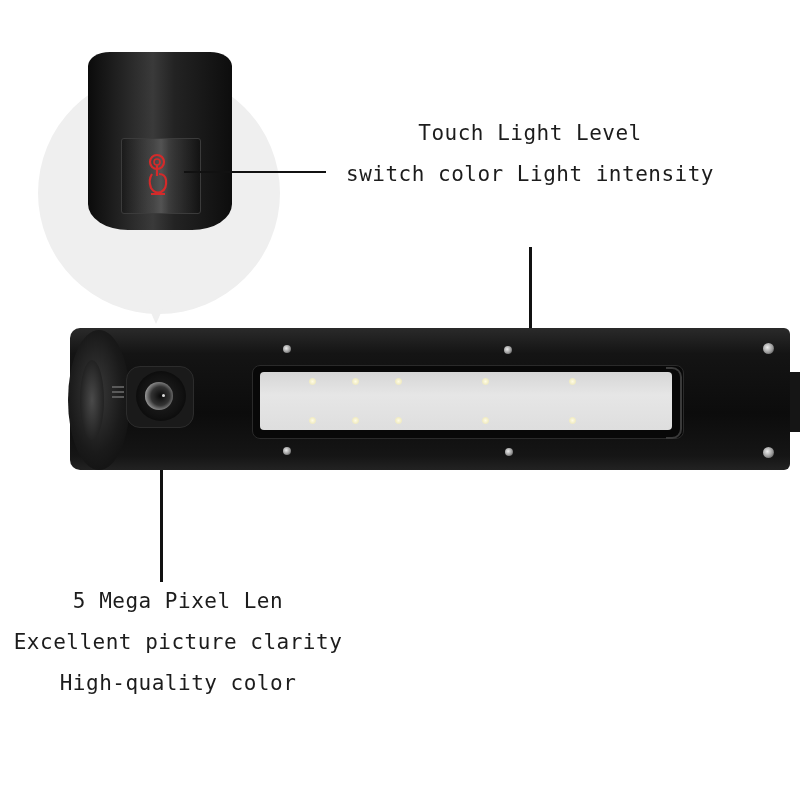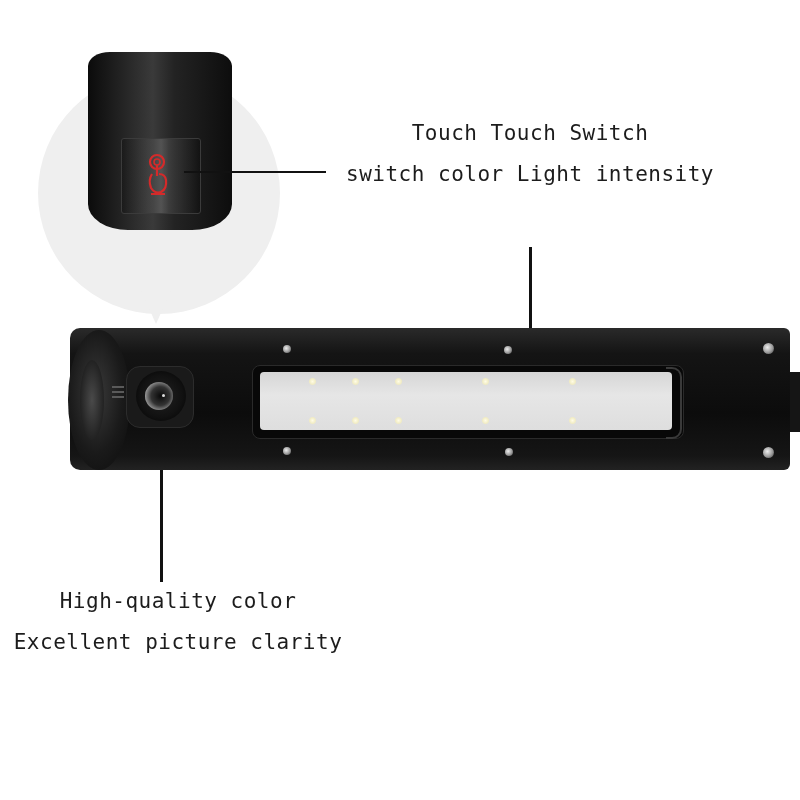--- a/index.html
+++ b/index.html
@@ -76,27 +76,28 @@
   <rect x="6" y="41" width="14" height="2" fill="#d42a2a"></rect>
 </svg>
 
 <div class="line" style="left:184px;top:171px;width:142px;height:2px;"></div>
 
 <div class="line" style="left:529px;top:247px;width:3px;height:150px;"></div>
 
 <div class="line" style="left:160px;top:410px;width:3px;height:172px;"></div>
 
 <div class="note" style="left:330px;top:113px;width:400px;">
-  <div>Touch Touch Switch</div>
+  <div>Touch Light Level</div>
   <div>switch color Light intensity</div>
 </div>
 
 <div class="note" style="left:0px;top:581px;width:356px;">
+  <div>5 Mega Pixel Len</div>
+  <div>Excellent picture clarity</div>
   <div>High-quality color</div>
-  <div>Excellent picture clarity</div>
 </div>
 
 <div class="lamp"></div>
 <div class="lamp-cap"></div>
 <div class="lamp-cap-hi"></div>
 <div class="vents">
     <span></span>
     <span></span>
     <span></span>
   </div>

